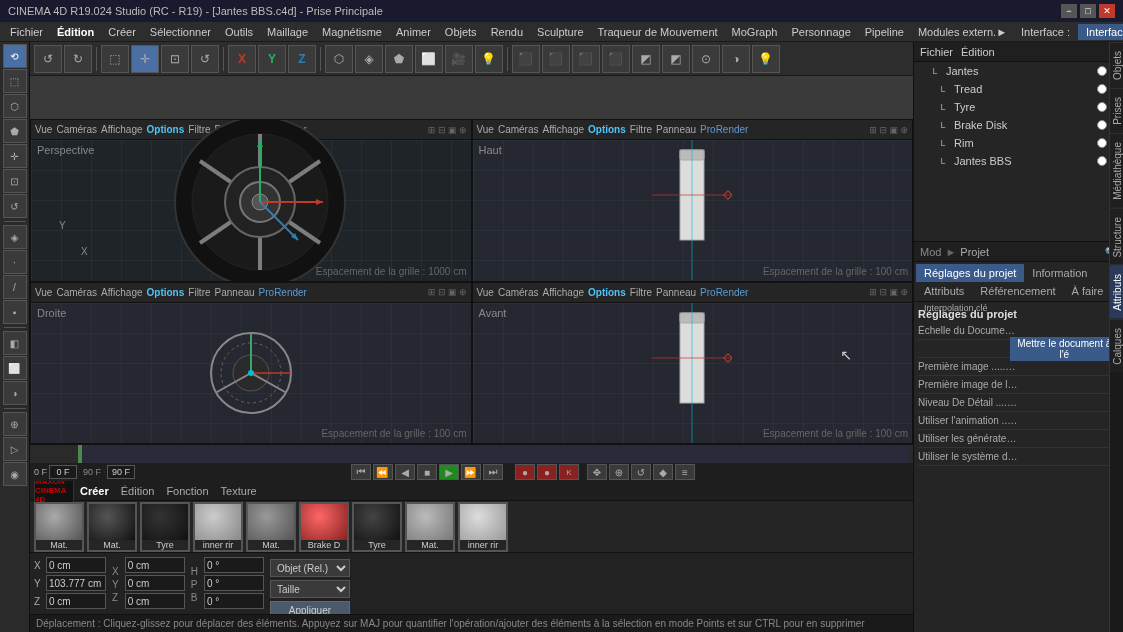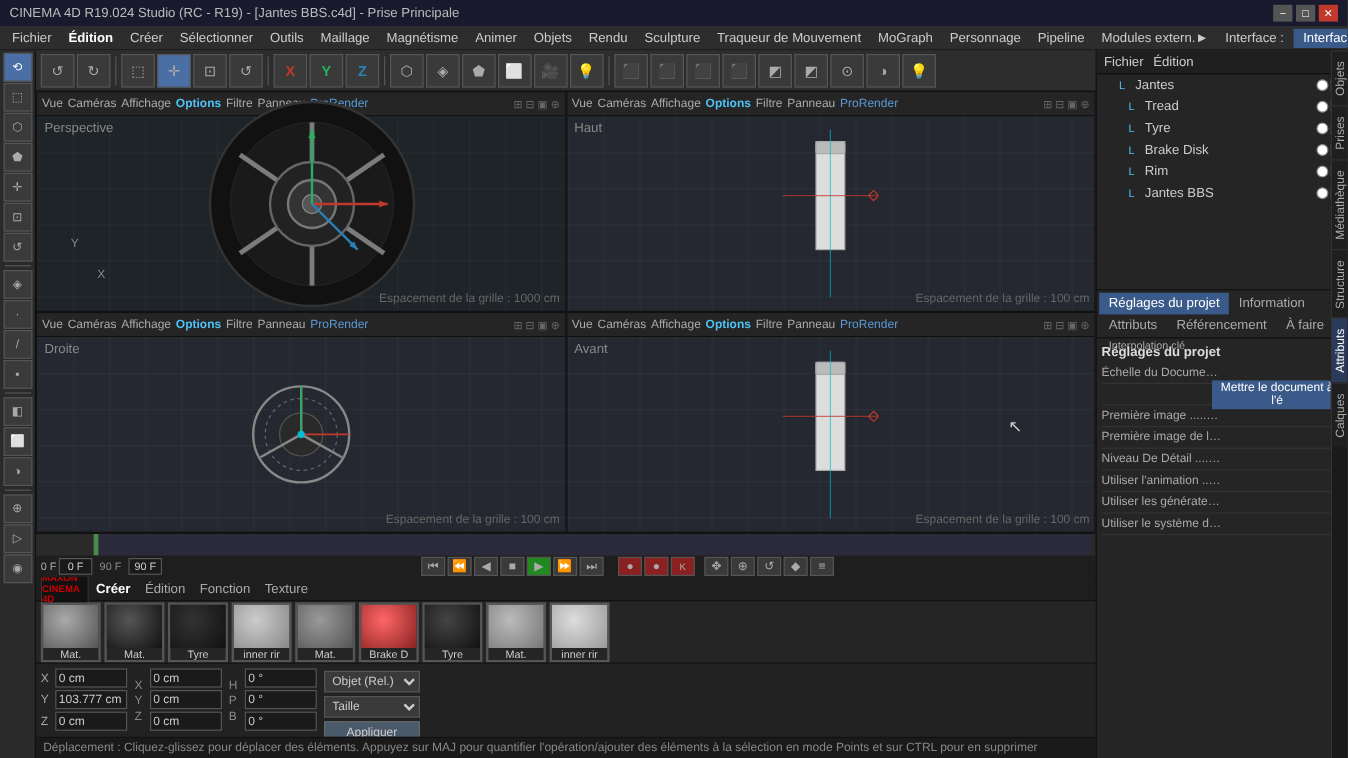--- a/index.html
+++ b/index.html
@@ -489,21 +489,21 @@
       <div class="toolbar-icon">⬛</div>
       <div class="toolbar-icon">⬛</div>
       <div class="toolbar-icon">⬛</div>
       <div class="toolbar-icon">◩</div>
       <div class="toolbar-icon">◩</div>
       <div class="toolbar-icon">⊙</div>
       <div class="toolbar-icon">◑</div>
       <div class="toolbar-icon">💡</div>
     </div>
 
-    <div id="viewports" style="height: 380px;">
+    <div id="viewports" style="height: 380px; margin-top: 43px;">
 
       <div class="viewport" id="vp1">
         <div class="viewport-header">
           <span>Vue</span>
           <span>Caméras</span>
           <span>Affichage</span>
           <span class="bold">Options</span>
           <span>Filtre</span>
           <span>Panneau</span>
           <span style="color:#5b9bd5;">ProRender</span>
@@ -870,20 +870,26 @@
         <span class="item-name">Jantes BBS</span>
         <div class="item-controls">
           <div class="ctrl-circle" style="background:#fff; border:1px solid #888;"></div>
           <div class="ctrl-sq" style="background:#555; border:1px solid #777;"></div>
         </div>
       </div>
     </div>
 
     <div style="flex:1; display:flex; flex-direction:column; overflow:hidden;">
 
+      <div style="height:20px; background:#1f1f1f; display:flex; align-items:center; padding:0 6px; border-bottom:1px solid #111; font-size:11px; gap:4px;">
+        <span style="color:#888;">Mod</span>
+        <span style="color:#666;">►</span>
+        <span style="color:#aaa;">Projet</span>
+        <span style="margin-left:auto; color:#666; font-size:9px;">🔍</span>
+      </div>
 
       <div style="height:40px; background:#252525; border-bottom:1px solid #111; display:flex; flex-wrap:wrap; align-items:center; padding:2px;">
         <div class="attr-tab active">Réglages du projet</div>
         <div class="attr-tab">Information</div>
         <div class="attr-tab">Attributs</div>
         <div class="attr-tab">Référencement</div>
         <div class="attr-tab">À faire</div>
         <div class="attr-tab" style="font-size:9px;">Interpolation clé</div>
       </div>
 

